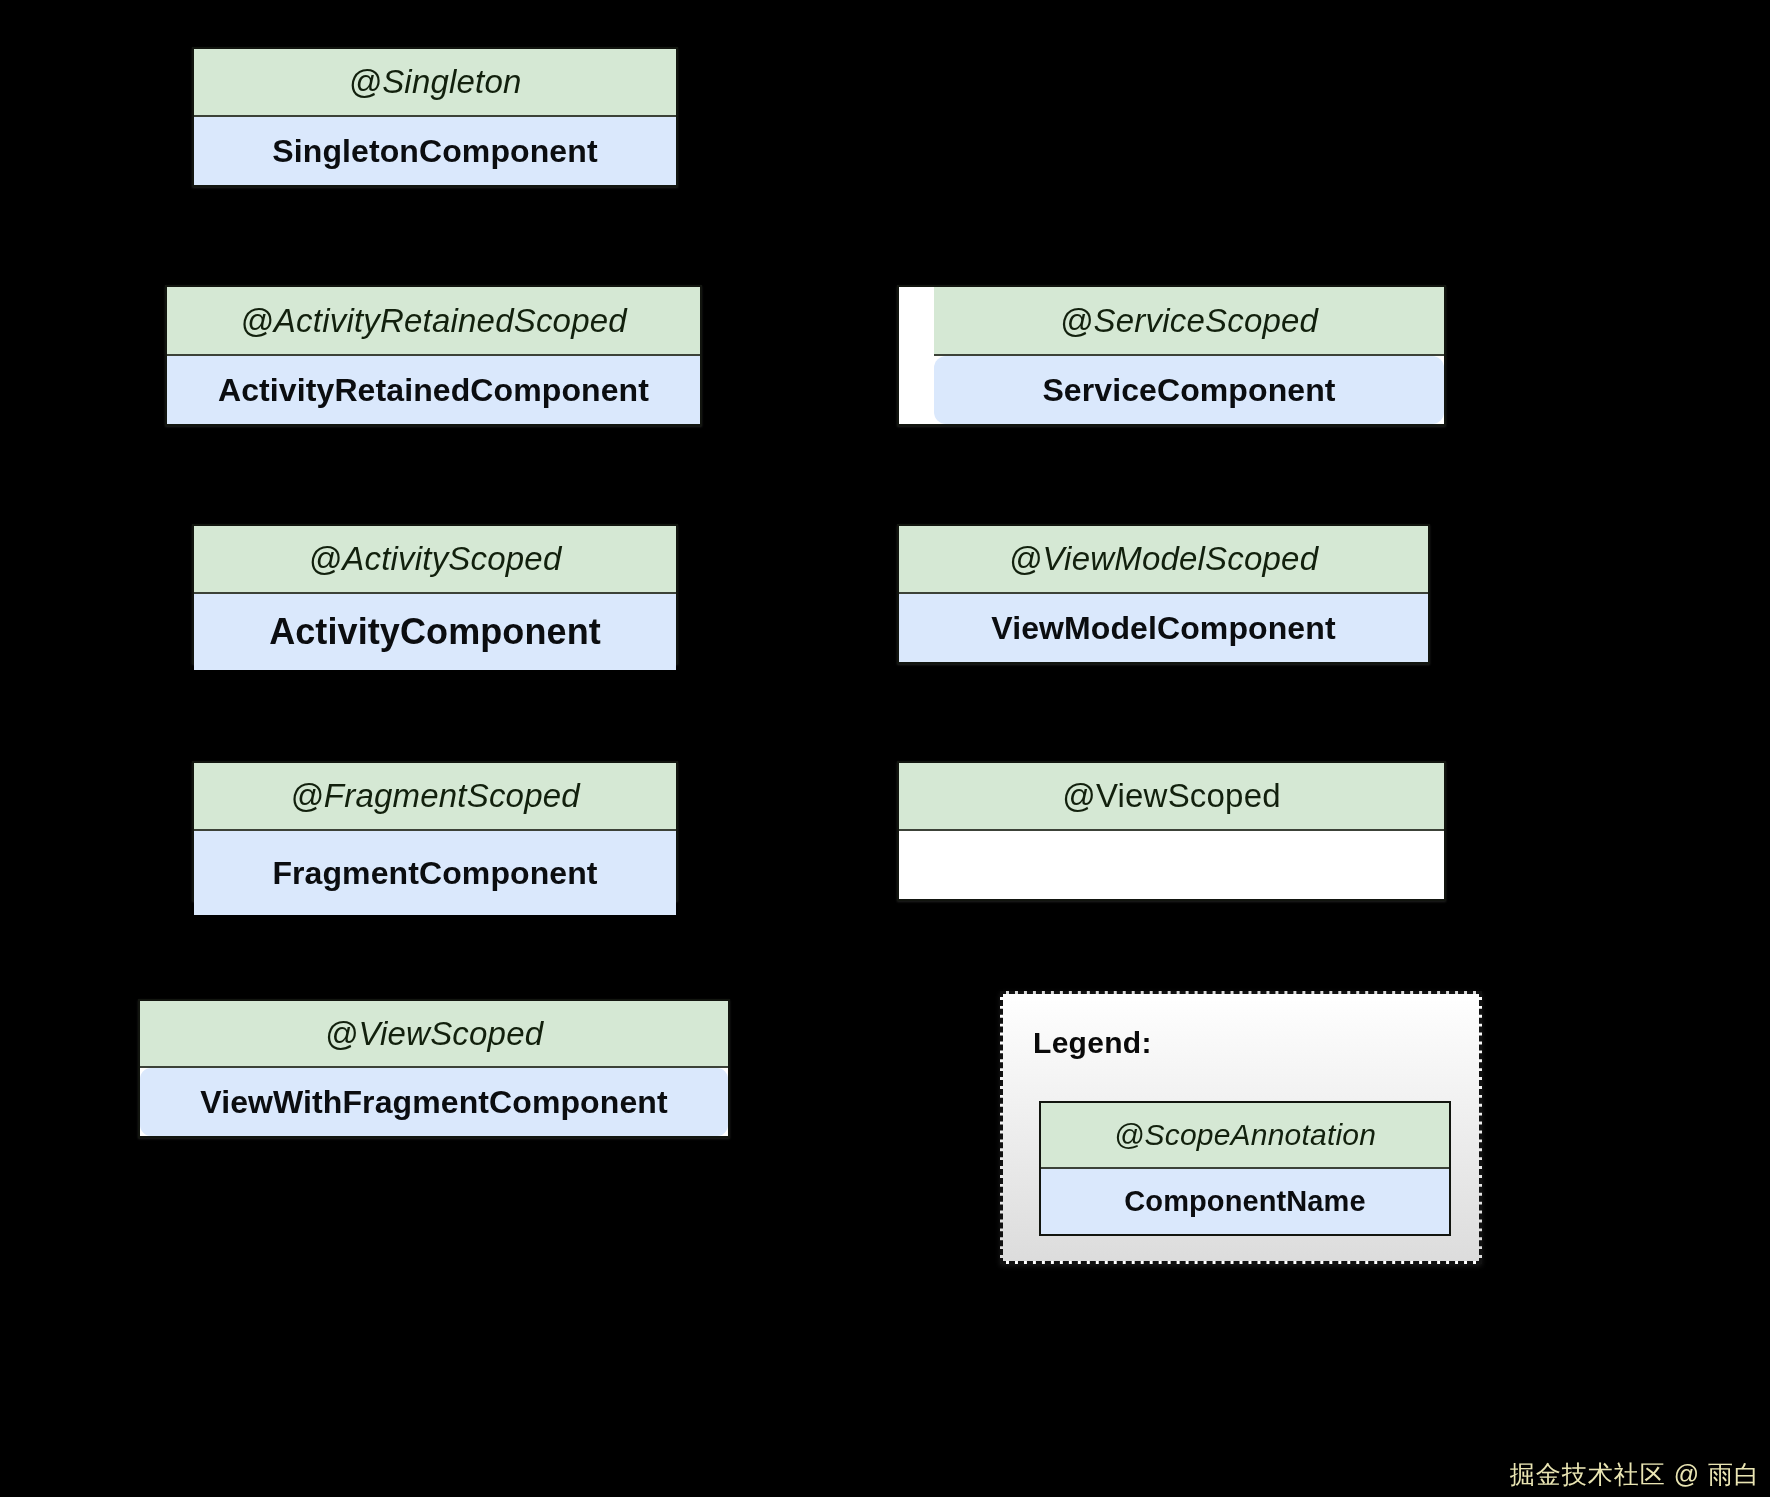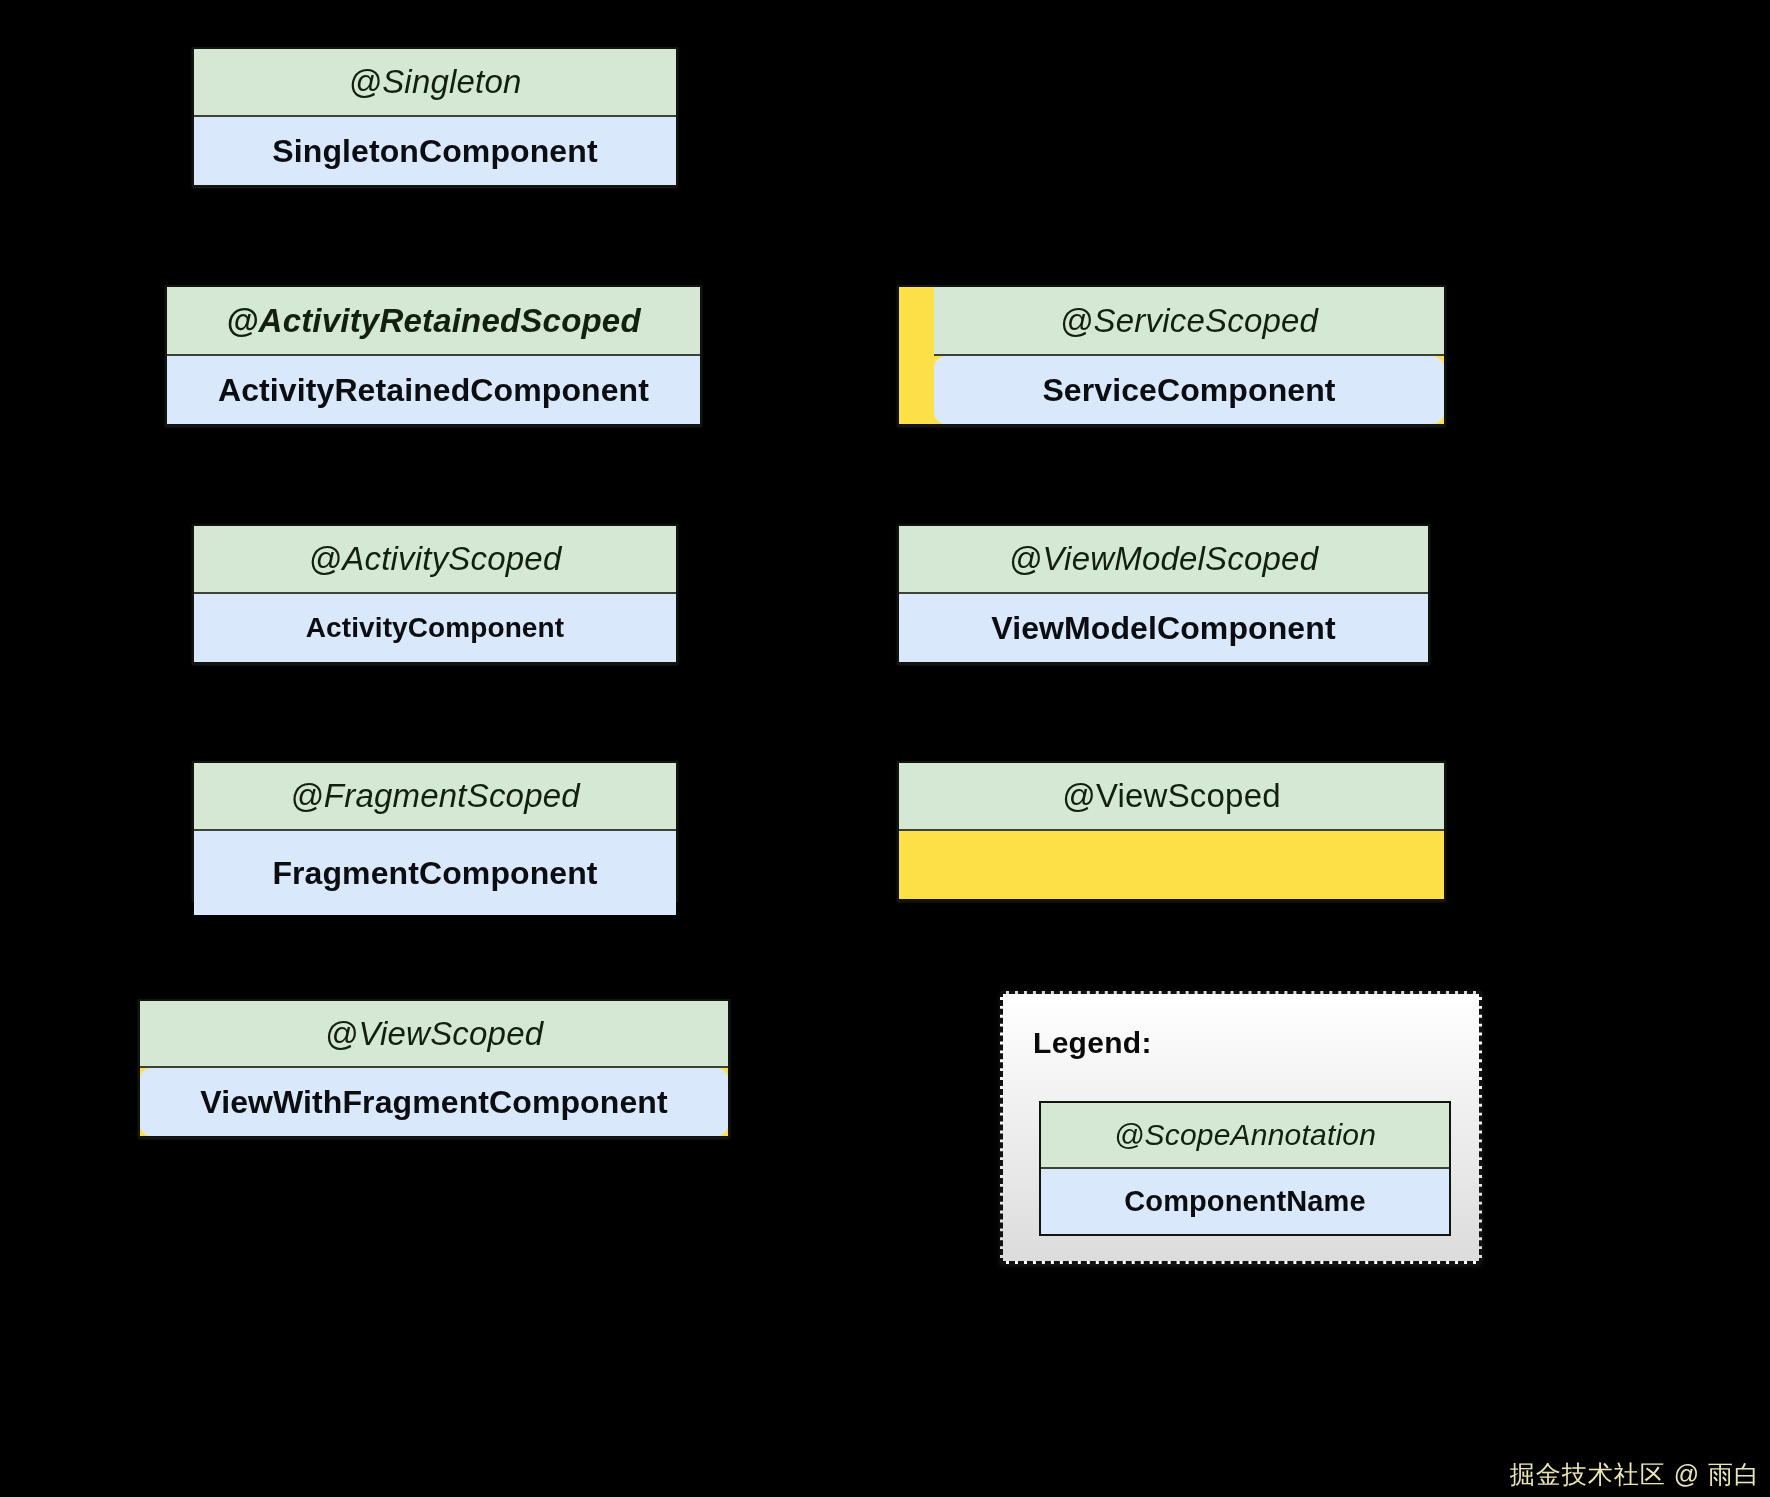--- a/index.html
+++ b/index.html
@@ -14,21 +14,21 @@
     position: relative;
     width: 1770px;
     height: 1497px;
     background: #000000;
   }
 
   
   .comp {
     position: absolute;
     border: 2px solid #12150f;
-    background: #fde047;
+    background: #ffffff;
     box-shadow: 0 1px 2px rgba(255,255,255,0.12);
   }
   .comp .scope {
     background: #d5e8d4;
     color: #12200d;
     font-style: italic;
     font-weight: 400;
     text-align: center;
     display: flex;
     align-items: center;
@@ -84,30 +84,30 @@
 </head>
 <body>
 
 <div id="canvas">
 
   <div class="comp" style="left: 192px; top: 47px; width: 486px; height: 140px;">
       <div class="scope" style="height: 68px; font-size: 33px;">@Singleton</div>
       <div class="name" style="height: 68px; font-size: 32px;">SingletonComponent</div>
     </div>
     <div class="comp" style="left: 165px; top: 285px; width: 537px; height: 141px;">
-      <div class="scope" style="height: 69px; font-size: 33px; font-weight: bold;">@ActivityRetainedScoped</div>
+      <div class="scope" style="height: 69px; font-size: 33px;">@ActivityRetainedScoped</div>
       <div class="name" style="height: 68px; font-size: 32px;">ActivityRetainedComponent</div>
     </div>
     <div class="comp" style="left: 897px; top: 285px; width: 549px; height: 141px; padding-left: 35px;">
       <div class="scope" style="height: 69px; font-size: 33px;">@ServiceScoped</div>
       <div class="name" style="height: 68px; font-size: 32px; border-radius: 12px;">ServiceComponent</div>
     </div>
     <div class="comp" style="left: 192px; top: 524px; width: 486px; height: 140px;">
       <div class="scope" style="height: 68px; font-size: 33px;">@ActivityScoped</div>
-      <div class="name" style="height: 68px; font-size: 28px;">ActivityComponent</div>
+      <div class="name" style="height: 76px; font-size: 36px;">ActivityComponent</div>
     </div>
     <div class="comp" style="left: 897px; top: 524px; width: 533px; height: 140px;">
       <div class="scope" style="height: 68px; font-size: 33px;">@ViewModelScoped</div>
       <div class="name" style="height: 68px; font-size: 32px;">ViewModelComponent</div>
     </div>
     <div class="comp" style="left: 192px; top: 761px; width: 486px; height: 140px;">
       <div class="scope" style="height: 68px; font-size: 33px;">@FragmentScoped</div>
       <div class="name" style="height: 84px; font-size: 32px;">FragmentComponent</div>
     </div>
     <div class="comp" style="left: 897px; top: 761px; width: 549px; height: 140px;">

